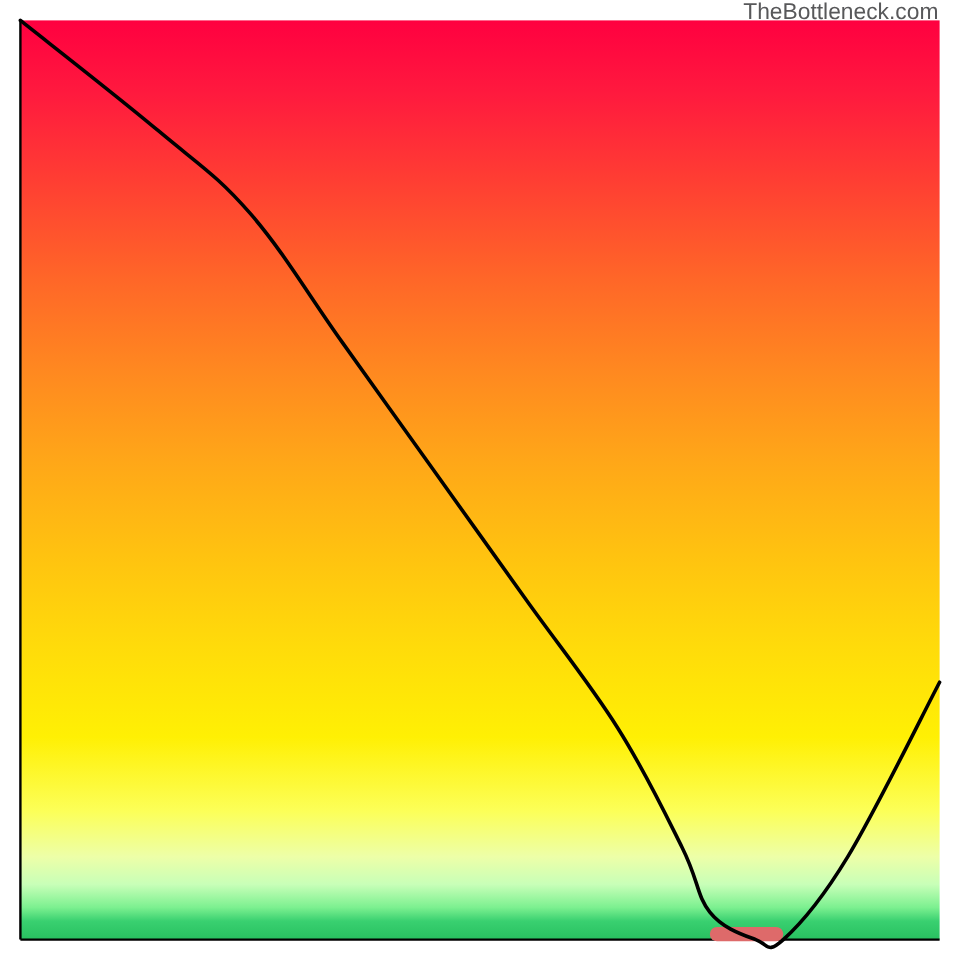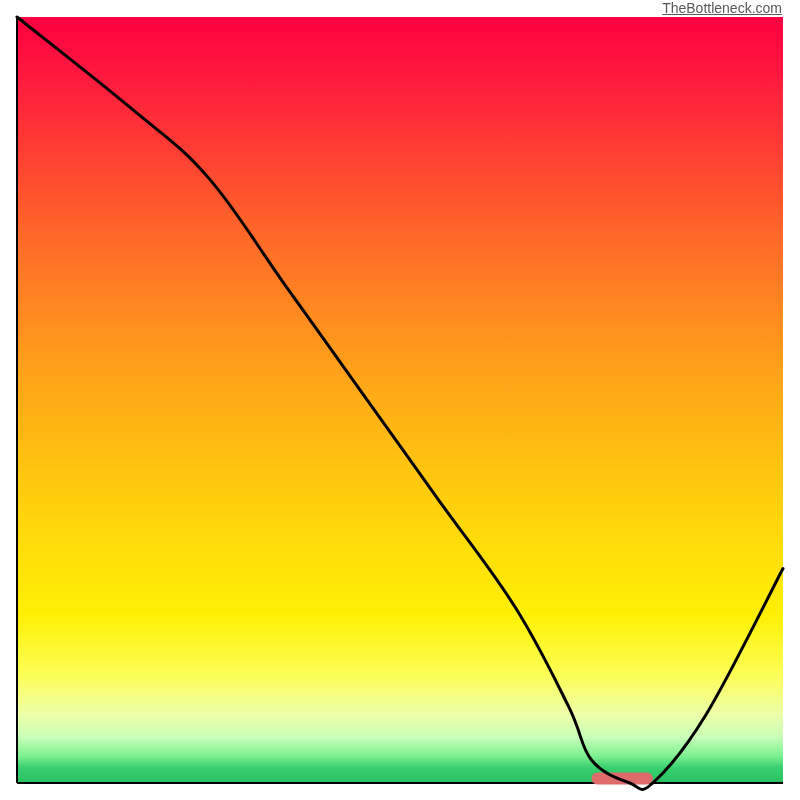--- a/index.html
+++ b/index.html
@@ -31,24 +31,23 @@
       #7cf090 96.5%,
       #39d070 98%,
       #28c060 100%
     );
   }
   .watermark {
     position: absolute;
     top: 0px;
     right: 18px;
     font-family: Arial, Helvetica, sans-serif;
-    font-size: 14px;
+    font-size: 19px;
     color: #58585a;
     font-weight: 500;
-    text-decoration: underline;
   }
   svg.overlay {
     position: absolute;
     left: 0;
     top: 0;
     width: 800px;
     height: 800px;
   }
 </style>
 </head>

